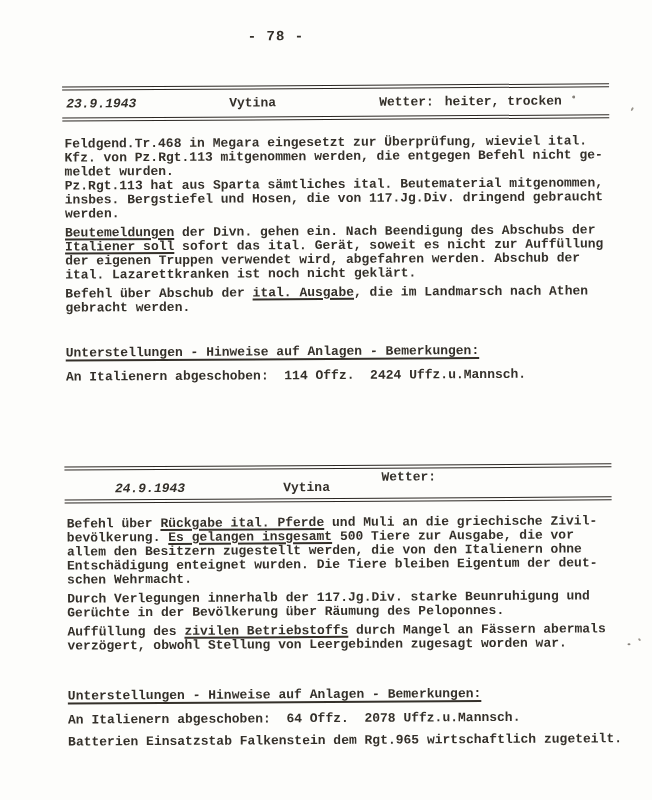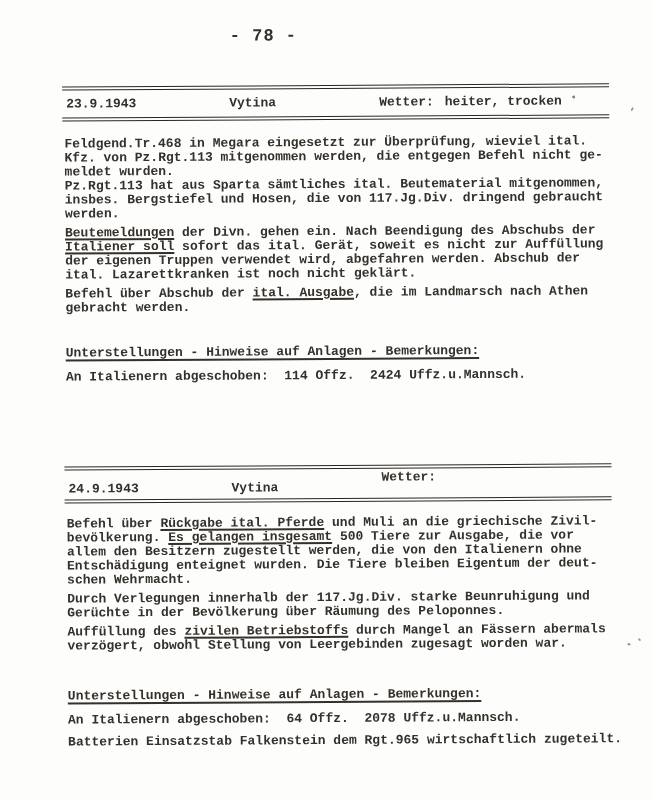--- a/index.html
+++ b/index.html
@@ -14,35 +14,35 @@
     color:#34302a;
     font-weight:700;
     font-size:13px;
     line-height:14px;
   }
   .tilt{position:absolute;inset:0;transform:rotate(-0.35deg);transform-origin:326px 400px;}
   .tline{white-space:pre;line-height:14px;min-height:14px;}
   .u{text-decoration:underline;text-underline-offset:2px;text-decoration-thickness:1.5px;}
 
   
-  .pageno{position:absolute;left:232px;top:29px;font-size:17px;letter-spacing:1px;}
+  .pageno{position:absolute;left:250px;top:29px;font-size:14px;letter-spacing:1px;}
 
   
   .hrow{
     position:absolute;left:64px;width:547px;
     border-top:4px double #2b2723;border-bottom:4px double #2b2723;
   }
   .h1{top:85px;}
   .h2{top:465px;}
   .hinner{display:flex;align-items:flex-start;}
   .h1 .hinner{padding:7px 0 6px 4px;}
   .h2 .hinner{padding:2px 0 3px 4px;}
-  .hdate{width:163px;}
+  .hdate{width:163px;font-style:italic;}
   .hplace{width:150px;}
-  .h2 .hdate,.h2 .hplace{padding-top:10px;}
+  .h2 .hdate,.h2 .hplace{padding-top:10px;text-align:center;}
   .hweather{display:flex;align-items:flex-start;}
   .wlabel{text-underline-offset:2px;text-decoration-thickness:1.5px;margin-right:11px;}
   .wline{display:block;white-space:pre;line-height:14px;font-family:Liberation Mono, monospace;}
   .wline:empty{display:none;}
 
   
   .body{position:absolute;left:66px;width:566px;}
   .body1{top:136px;}
   .body2{top:516px;}
   .para{margin-top:5px;}

